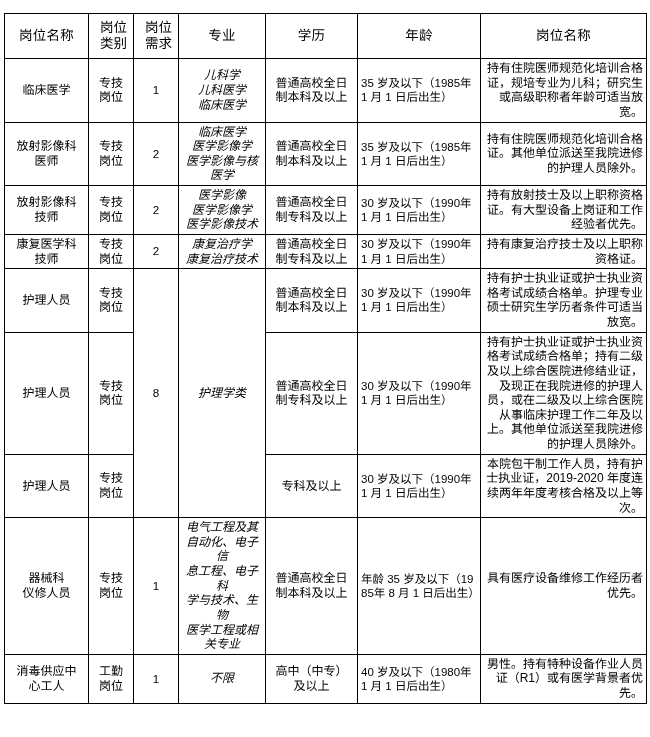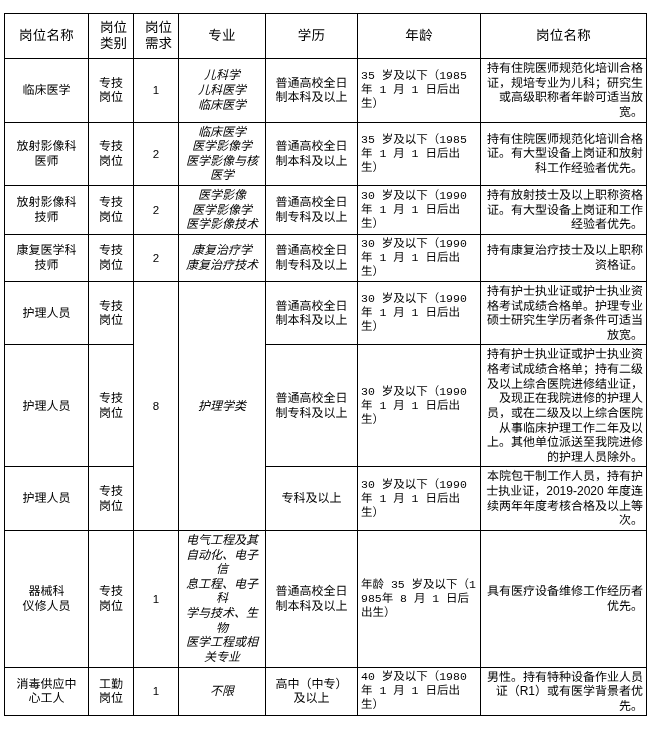--- a/index.html
+++ b/index.html
@@ -68,21 +68,20 @@
     font-size: 12px;
   }
   td.col-num {
     font-size: 11.5px;
   }
   td.col-age {
     text-align: left;
     font-size: 11.5px;
     padding-left: 5px;
     padding-right: 4px;
-    font-family: Liberation Mono, monospace;
   }
   td.col-other {
     text-align: right;
     font-size: 12px;
     padding-left: 5px;
     padding-right: 4px;
   }
   td.col-major {
     line-height: 1.3;
     font-style: italic;
@@ -168,21 +167,21 @@
           <span>临床医学</span>
           <span>医学影像学</span>
           <span>医学影像与核</span>
           <span>医学</span>
         </td>
         <td class="col-edu stack">
           <span>普通高校全日</span>
           <span>制本科及以上</span>
         </td>
         <td class="col-age">35 岁及以下（1985年 1 月 1 日后出生）</td>
-        <td class="col-other">持有住院医师规范化培训合格证。有大型设备上岗证和放射科工作经验者优先。</td>
+        <td class="col-other">持有住院医师规范化培训合格证。其他单位派送至我院进修的护理人员除外。</td>
       </tr>
 
       <tr>
         <td class="col-name stack">
           <span>放射影像科</span>
           <span>技师</span>
         </td>
         <td class="col-cat cat-stack">
           <span>专技</span>
           <span>岗位</span>

